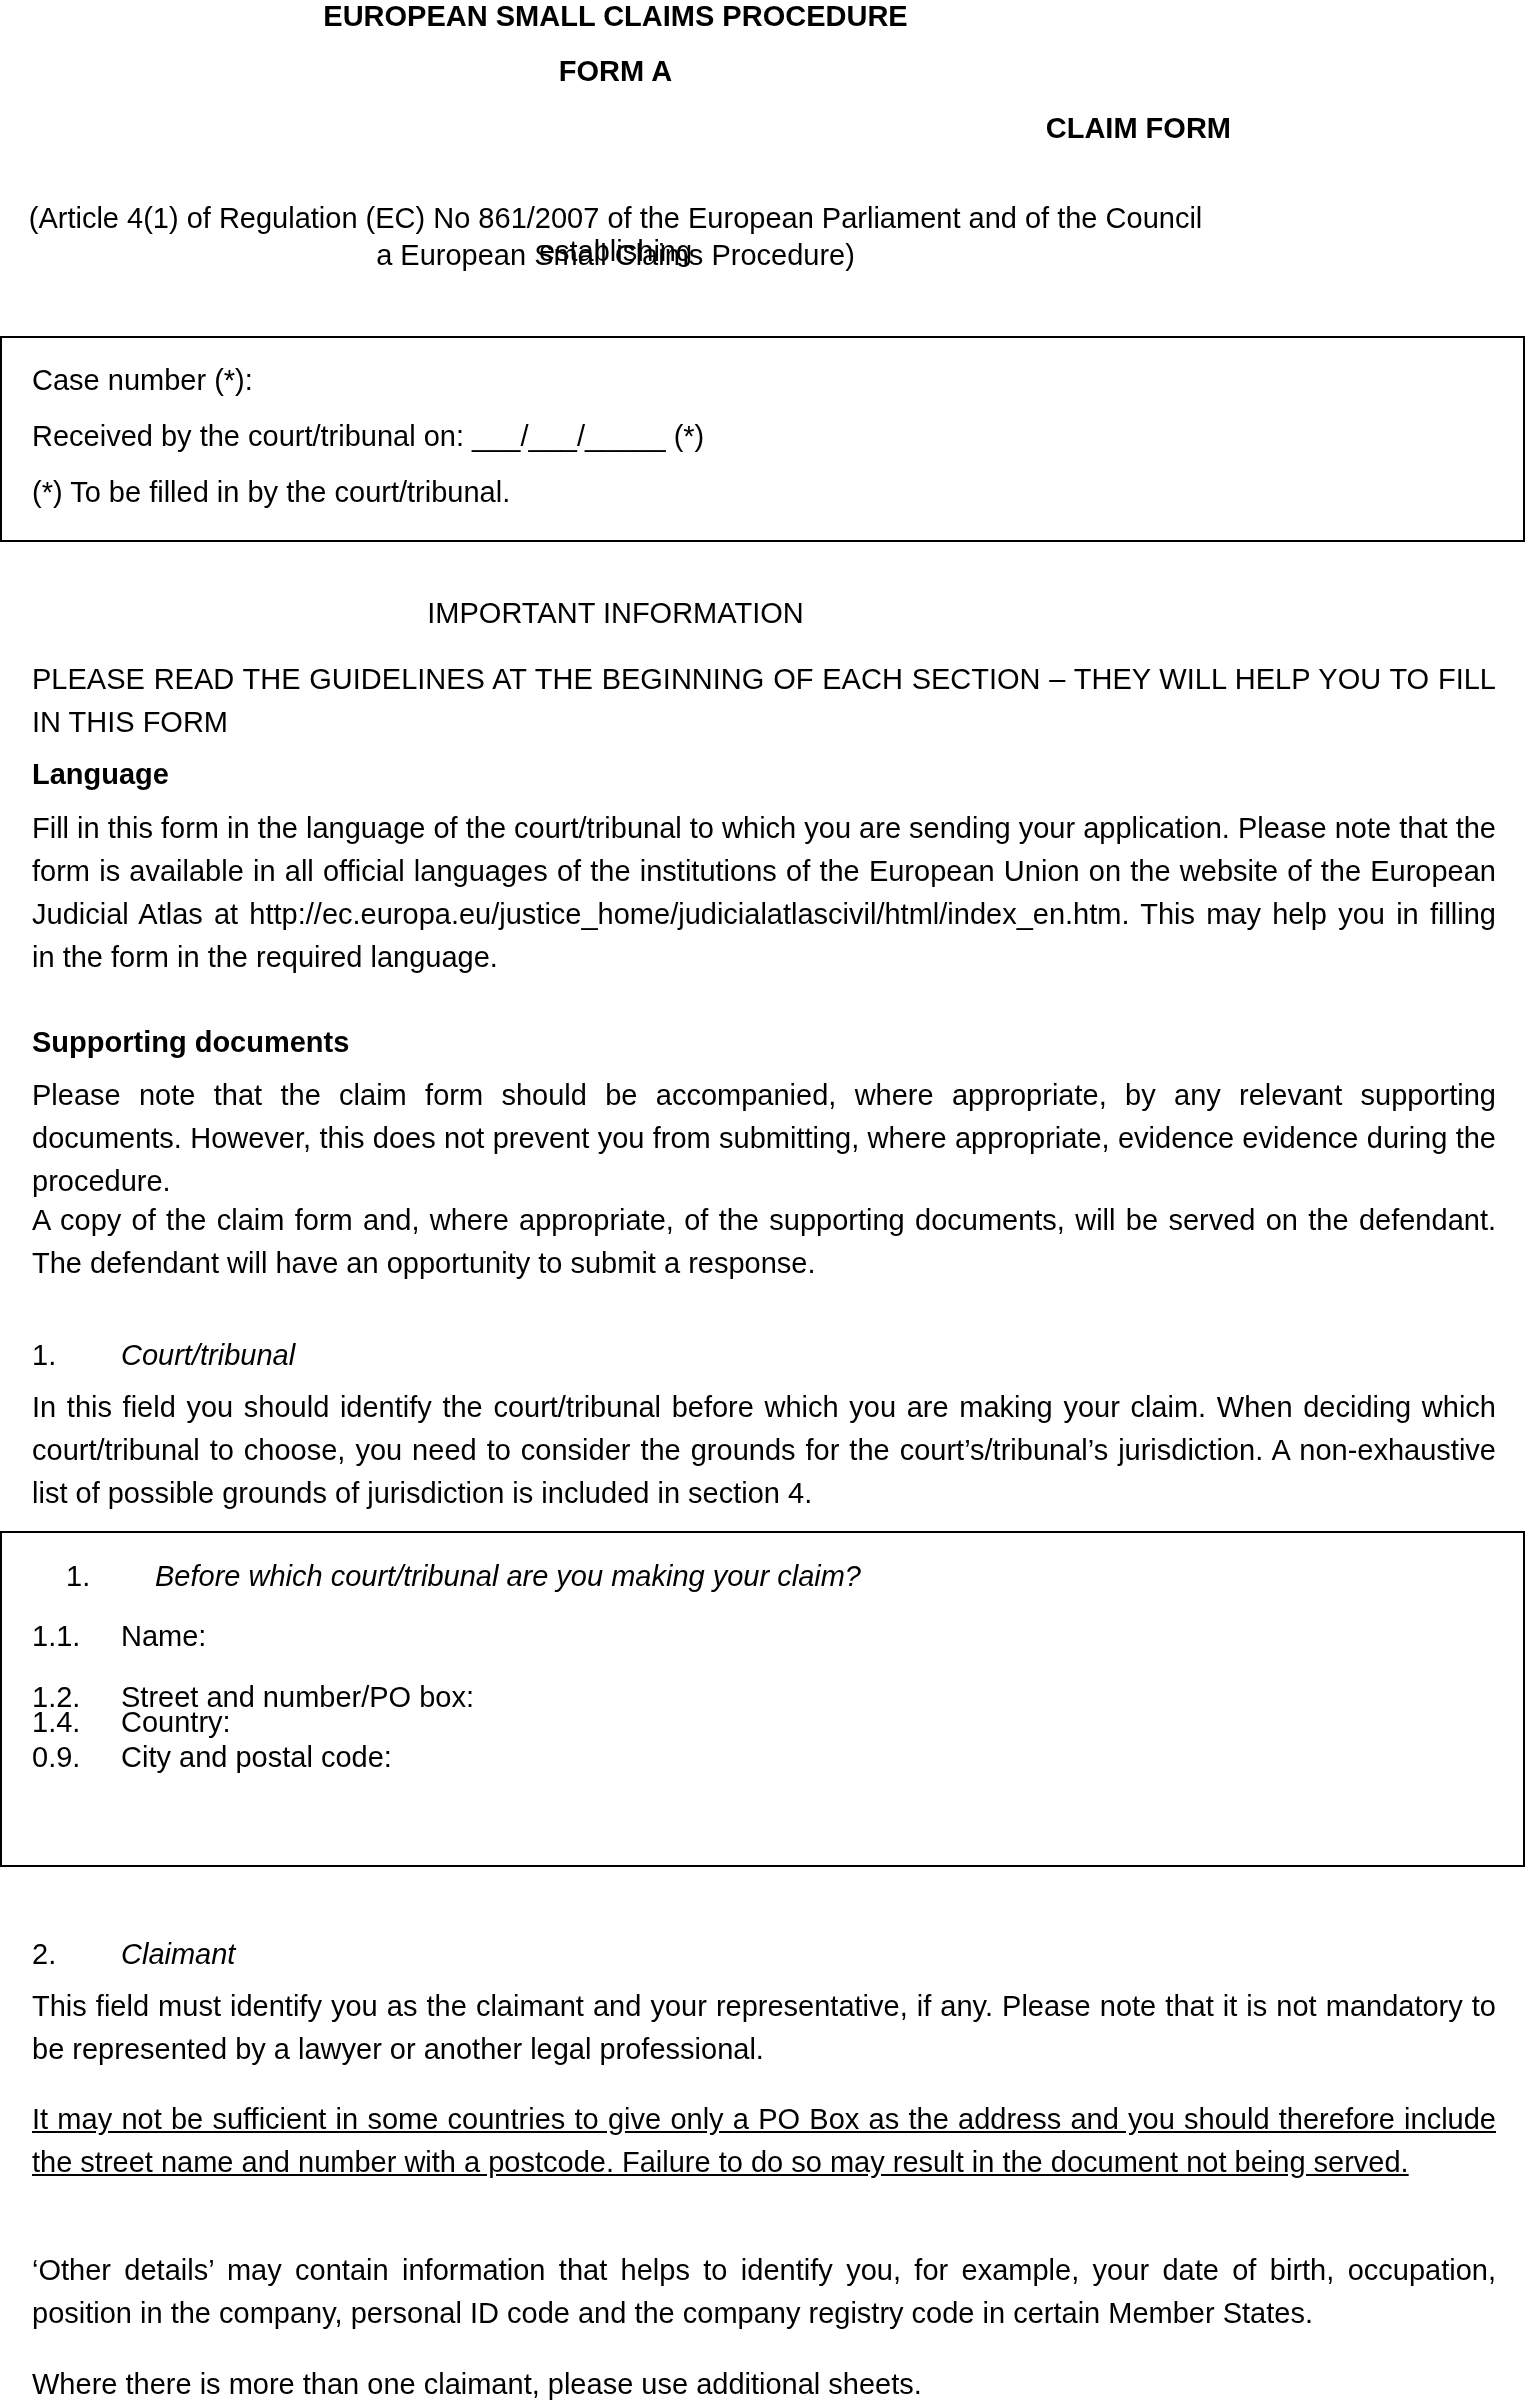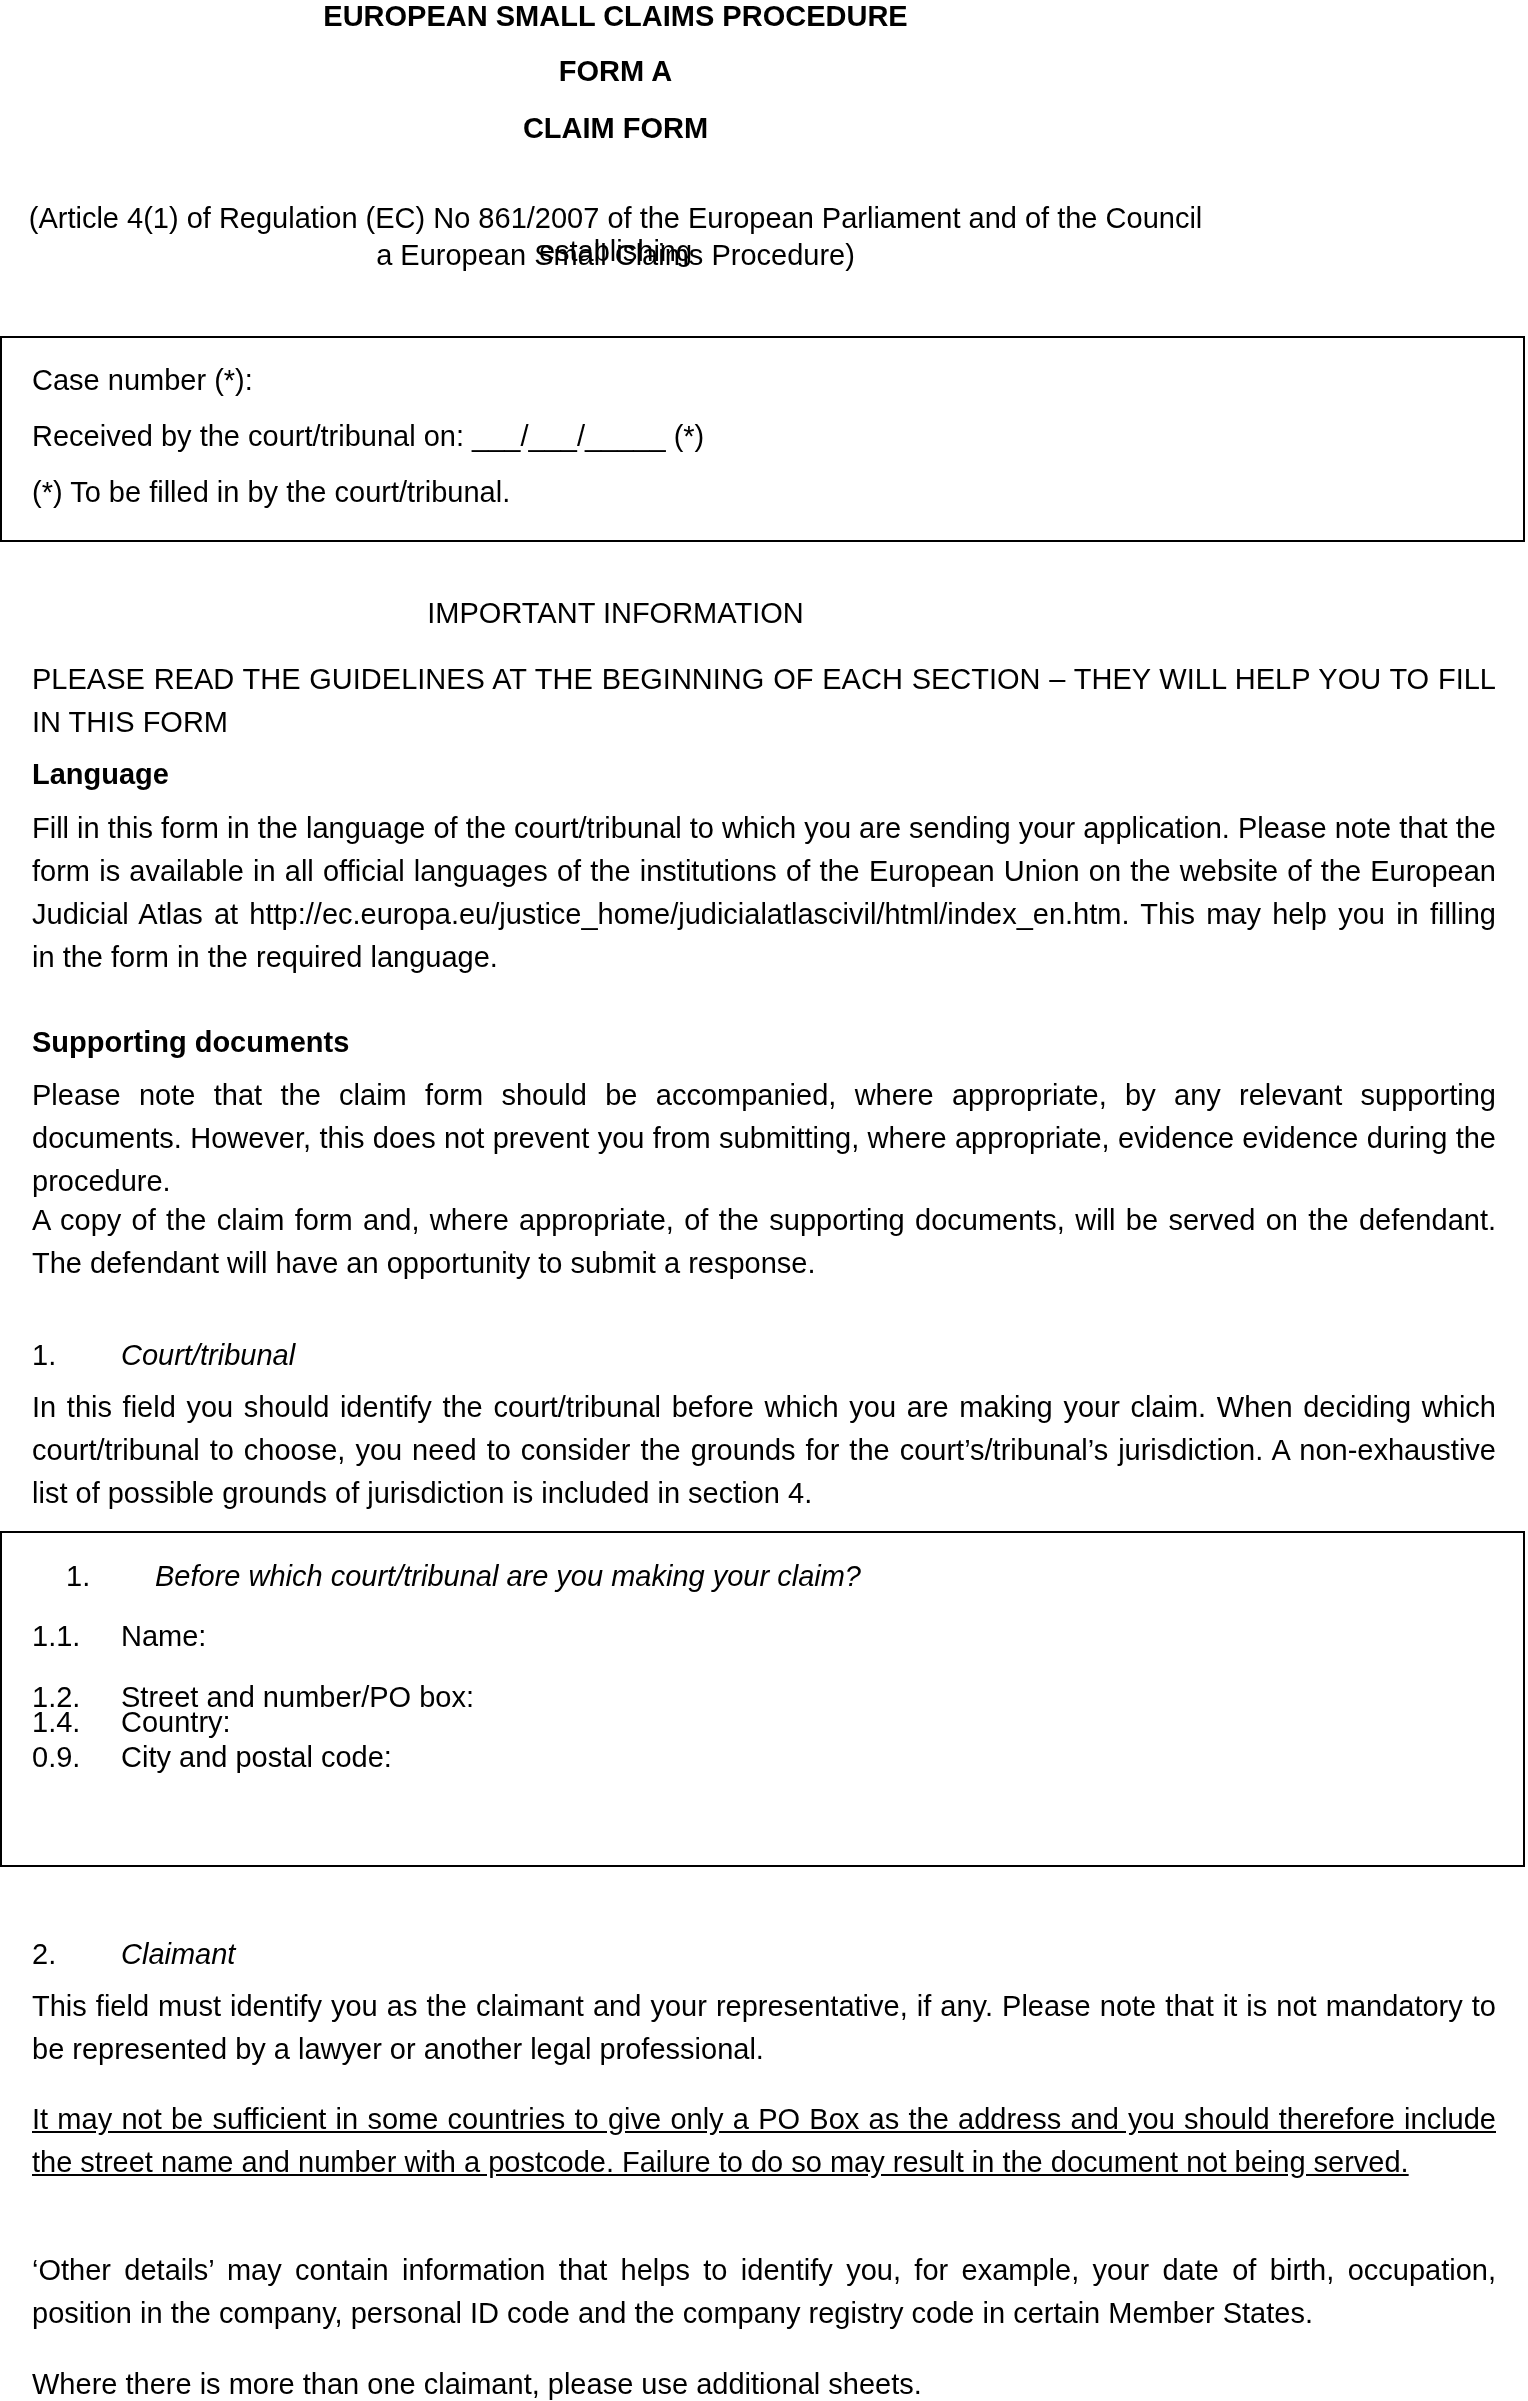--- a/index.html
+++ b/index.html
@@ -15,21 +15,21 @@
   .para.last-left { text-align-last: left; }
   .box { left: 0; width: 1525px; border: 2.7px solid #000; box-sizing: border-box; }
   .line { left: 32px; white-space: nowrap; }
   .num { display: inline-block; width: 89px; }
 </style>
 </head>
 <body>
 
 <div class="abs center bold" style="top:0px;">EUROPEAN SMALL CLAIMS PROCEDURE</div>
 <div class="abs center bold" style="top:55px;">FORM A</div>
-<div class="abs center bold" style="top:112px;">CLAIM FORM</div>
+<div class="abs center bold" style="top:112px;text-align:right;">CLAIM FORM</div>
 <div class="abs center" style="top:202px;">(Article 4(1) of Regulation (EC) No 861/2007 of the European Parliament and of the Council establishing</div>
 <div class="abs center" style="top:239px;">a European Small Claims Procedure)</div>
 
 <div class="abs box" style="top:336px; height:206px;"></div>
 <div class="abs line" style="top:364px;">Case number (*):</div>
 <div class="abs line" style="top:420px;">Received by the court/tribunal on: ___/___/_____ (*)</div>
 <div class="abs line" style="top:476px;">(*) To be filled in by the court/tribunal.</div>
 
 <div class="abs center" style="top:597px;">IMPORTANT INFORMATION</div>
 <div class="abs para last-left" style="top:658px;">PLEASE READ THE GUIDELINES AT THE BEGINNING OF EACH SECTION – THEY WILL HELP YOU TO FILL IN THIS FORM</div>

